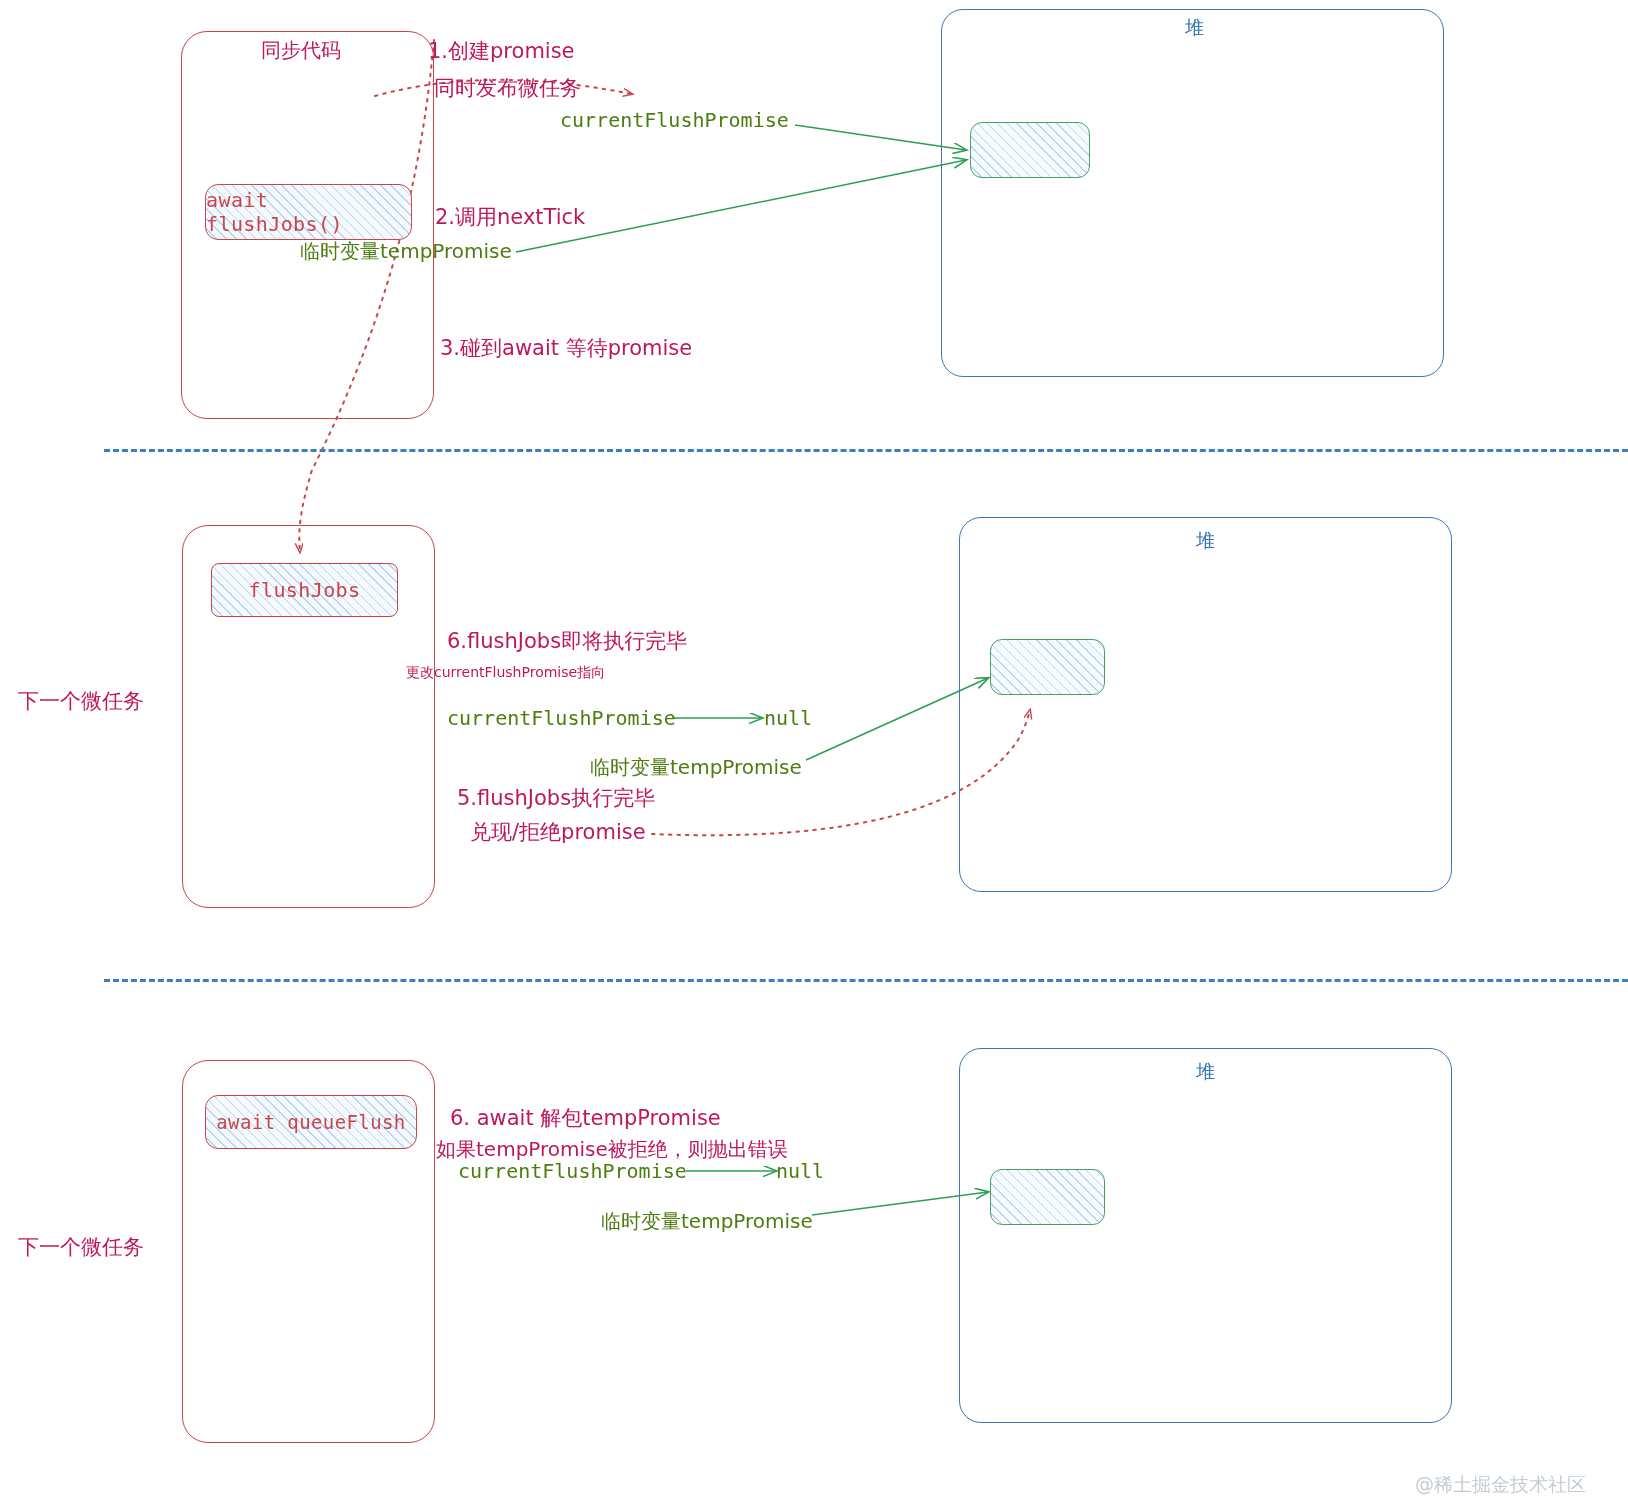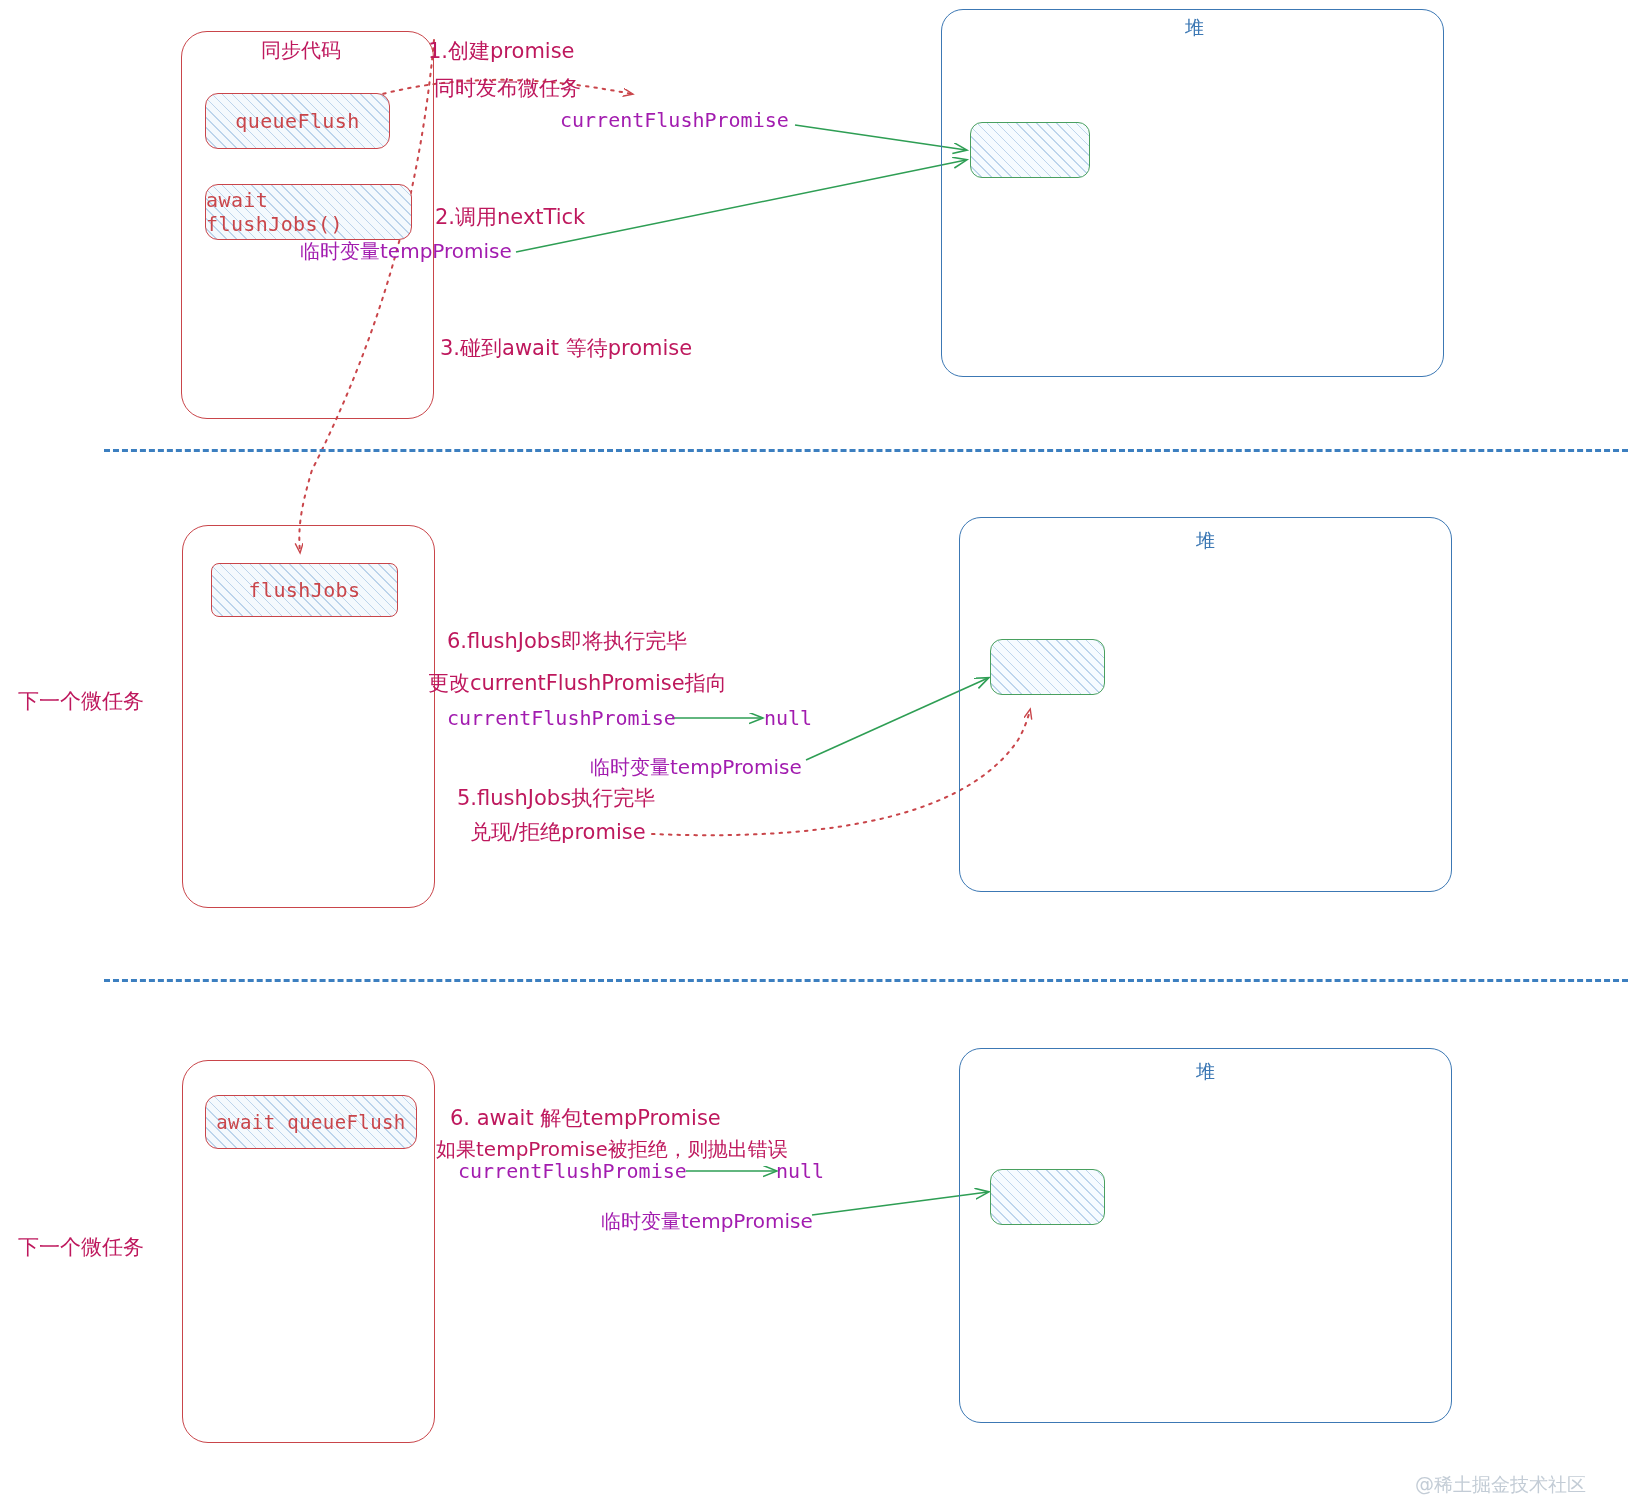--- a/index.html
+++ b/index.html
@@ -6,21 +6,21 @@
   body{
     font-family:"DejaVu Sans","Liberation Sans",sans-serif;
     width:1628px;height:1509px;position:relative;overflow:hidden;
   }
   #stage{position:absolute;left:0;top:0;width:1628px;height:1509px;}
   svg.layer{position:absolute;left:0;top:0;width:1628px;height:1509px;pointer-events:none;}
 
   
   .txt{position:absolute;white-space:pre;line-height:1;}
   .red{color:#be185d;}
-  .green{color:#a21caf;}
+  .green{color:#4d7c0f;}
   .mono{font-family:"DejaVu Sans Mono","Liberation Mono",monospace;}
   .sans{font-family:"DejaVu Sans","Liberation Sans",sans-serif;}
 
   
   .stack{
     position:absolute;border:1.6px solid #c9454a;border-radius:26px;
     background:transparent;box-sizing:border-box;
   }
   
   .heap{
@@ -99,23 +99,20 @@
 
     <path d="M686,1171 L776,1171" fill="none" stroke="#2e9e54" stroke-width="1.6" marker-end="url(#ah-green)"></path>
 
     <path d="M812,1215 L988,1192" fill="none" stroke="#2e9e54" stroke-width="1.6" marker-end="url(#ah-green)"></path>
   </svg>
 
   <div class="stack" style="left:181px;top:31px;width:253px;height:388px;"></div>
 
   <div class="txt red sans" style="left:261px;top:40px;font-size:20px;">同步代码</div>
 
-  <div class="hatch-red" style="left:205px;top:93px;width:185px;height:56px;">
-    <span class="lbl">queueFlush</span>
-  </div>
 
   <div class="hatch-red" style="left:205px;top:184px;width:207px;height:56px;">
     <span class="lbl">await flushJobs()</span>
   </div>
 
   <div class="txt red sans" style="left:428px;top:41px;font-size:21px;">1.创建promise</div>
   <div class="txt red sans" style="left:434px;top:78px;font-size:21px;">同时发布微任务</div>
   <div class="txt red sans" style="left:435px;top:207px;font-size:21px;">2.调用nextTick</div>
   <div class="txt red sans" style="left:440px;top:338px;font-size:21px;">3.碰到await 等待promise</div>
 
@@ -130,21 +127,21 @@
 
   <div class="txt red sans" style="left:18px;top:691px;font-size:21px;">下一个微任务</div>
 
   <div class="stack" style="left:182px;top:525px;width:253px;height:383px;"></div>
 
   <div class="hatch-red" style="left:211px;top:563px;width:187px;height:54px;border-radius:8px;">
     <span class="lbl">flushJobs</span>
   </div>
 
   <div class="txt red sans" style="left:447px;top:631px;font-size:21px;">6.flushJobs即将执行完毕</div>
-  <div class="txt red sans" style="left:428px;top:665px;font-size:21px;margin-top:8px;">更改currentFlushPromise指向</div>
+  <div class="txt red sans" style="left:406px;top:665px;font-size:14px;">更改currentFlushPromise指向</div>
   <div class="txt red sans" style="left:457px;top:788px;font-size:21px;">5.flushJobs执行完毕</div>
   <div class="txt red sans" style="left:470px;top:822px;font-size:21px;">兑现/拒绝promise</div>
 
   <div class="txt green mono" style="left:447px;top:708px;font-size:20px;">currentFlushPromise</div>
   <div class="txt green mono" style="left:764px;top:708px;font-size:20px;">null</div>
   <div class="txt green sans" style="left:590px;top:757px;font-size:20px;">临时变量tempPromise</div>
 
   <div class="heap" style="left:959px;top:517px;width:493px;height:375px;"></div>
   <div class="heap-title" style="left:1196px;top:528px;">堆</div>
   <div class="hatch-green" style="left:990px;top:639px;width:115px;height:56px;"></div>

